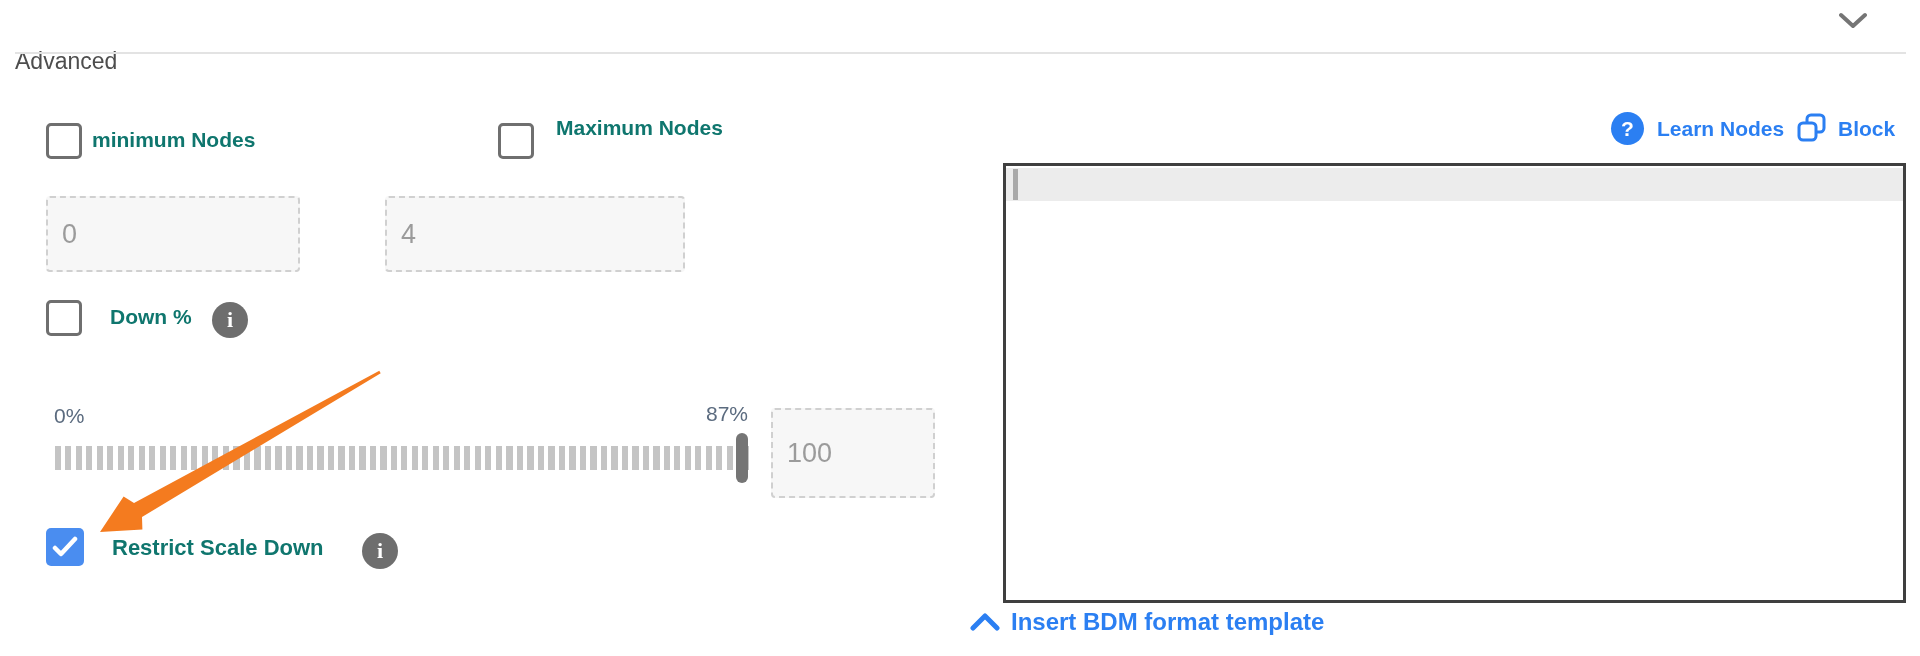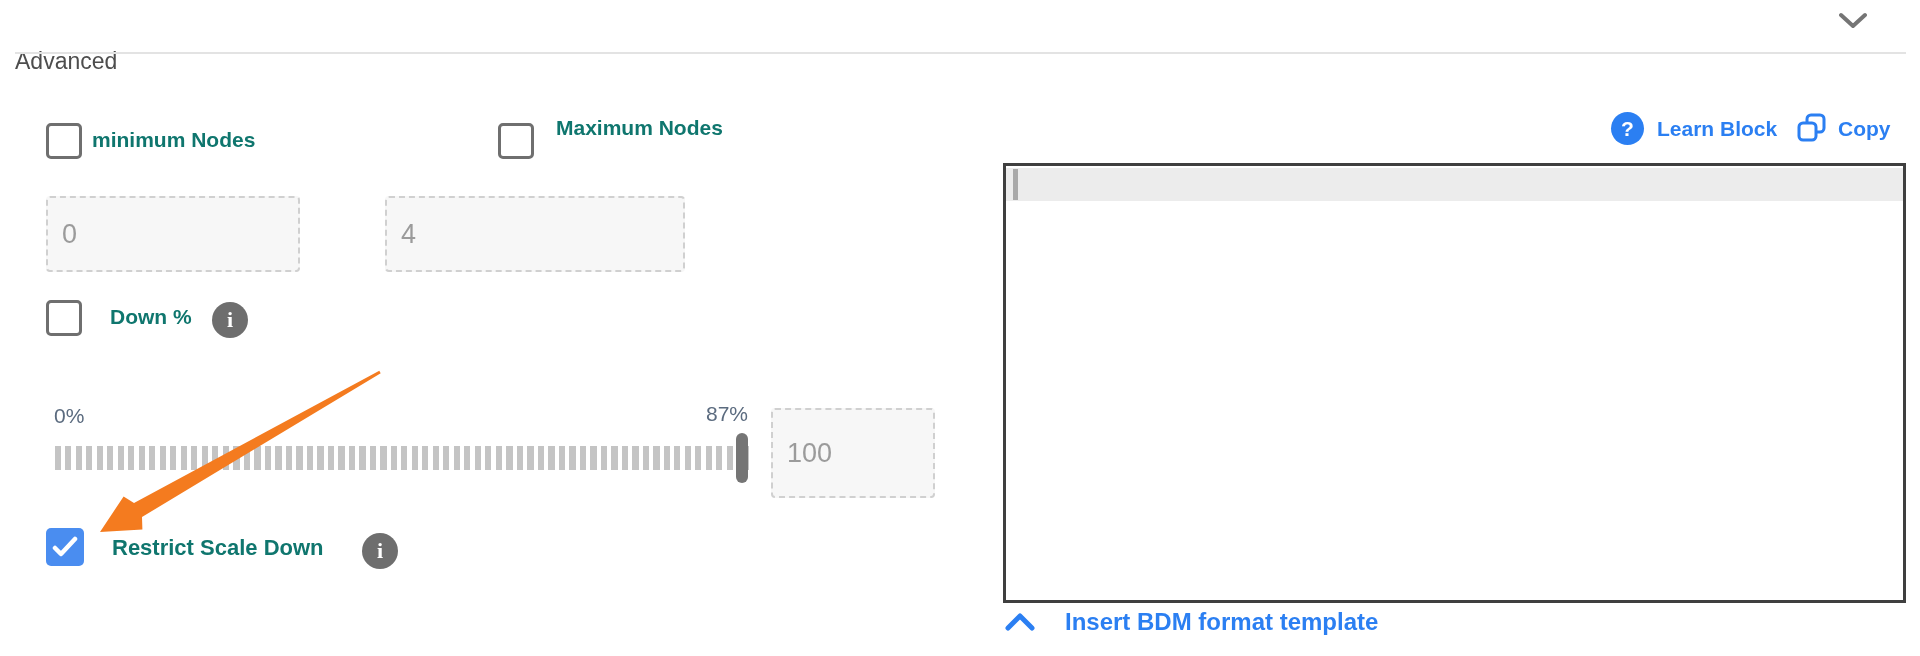--- a/index.html
+++ b/index.html
@@ -59,21 +59,21 @@
   .editor {
     left:1003px; top:163px; width:903px; height:440px;
     border:3px solid #3f3f3f; background:#ffffff; cursor:text;
   }
   .editor-active-line {
     position:absolute; left:0; top:2px; width:100%; height:33px; background:#ececec;
   }
   .editor-caret {
     position:absolute; left:7px; top:3px; width:5px; height:31px; background:#a9a9a9;
   }
-  .insert-row { left:1005px; top:608px; display:flex; align-items:center; gap:30px; }
+  .insert-row { left:970px; top:608px; display:flex; align-items:center; gap:11px; }
   .insert-label { font-size:24px; font-weight:600; color:#2b7ff2; cursor:pointer; white-space:nowrap; }
 
   svg { display:block; }
   .arrow-overlay { left:0; top:0; width:1920px; height:656px; pointer-events:none; }
 </style>
 </head>
 <body>
 
 <div class="page">
 
@@ -125,29 +125,29 @@
 
   <svg class="abs arrow-overlay" viewBox="0 0 1920 656">
     <polygon points="379.3,370.7 134,503 123.6,496.5 100,532 142.4,529.5 142,517 380.7,373.3" fill="#f47b1f"></polygon>
   </svg>
 
 
   <div class="abs" style="left:1611px; top:112px; display:flex; align-items:center; gap:13px;">
     <div class="help-icon">
       <span>?</span>
     </div>
-    <span class="link">Learn Block</span>
+    <span class="link">Learn Nodes</span>
   </div>
 
   <div class="abs" style="left:1796px; top:112px; display:flex; align-items:center; gap:10px;">
     <svg width="32" height="33" viewBox="0 0 32 33">
       <rect x="11" y="3" width="17" height="17" rx="4" fill="none" stroke="#2b7ff2" stroke-width="3"></rect>
       <rect x="3" y="11" width="17" height="17" rx="4" fill="#ffffff" stroke="#2b7ff2" stroke-width="3"></rect>
     </svg>
-    <span class="link">Copy</span>
+    <span class="link">Block</span>
   </div>
 
   <div class="abs editor">
     <div class="editor-active-line"></div>
     <div class="editor-caret"></div>
     <span></span>
   </div>
 
   <div class="abs insert-row">
     <svg width="30" height="20" viewBox="0 0 30 20">

